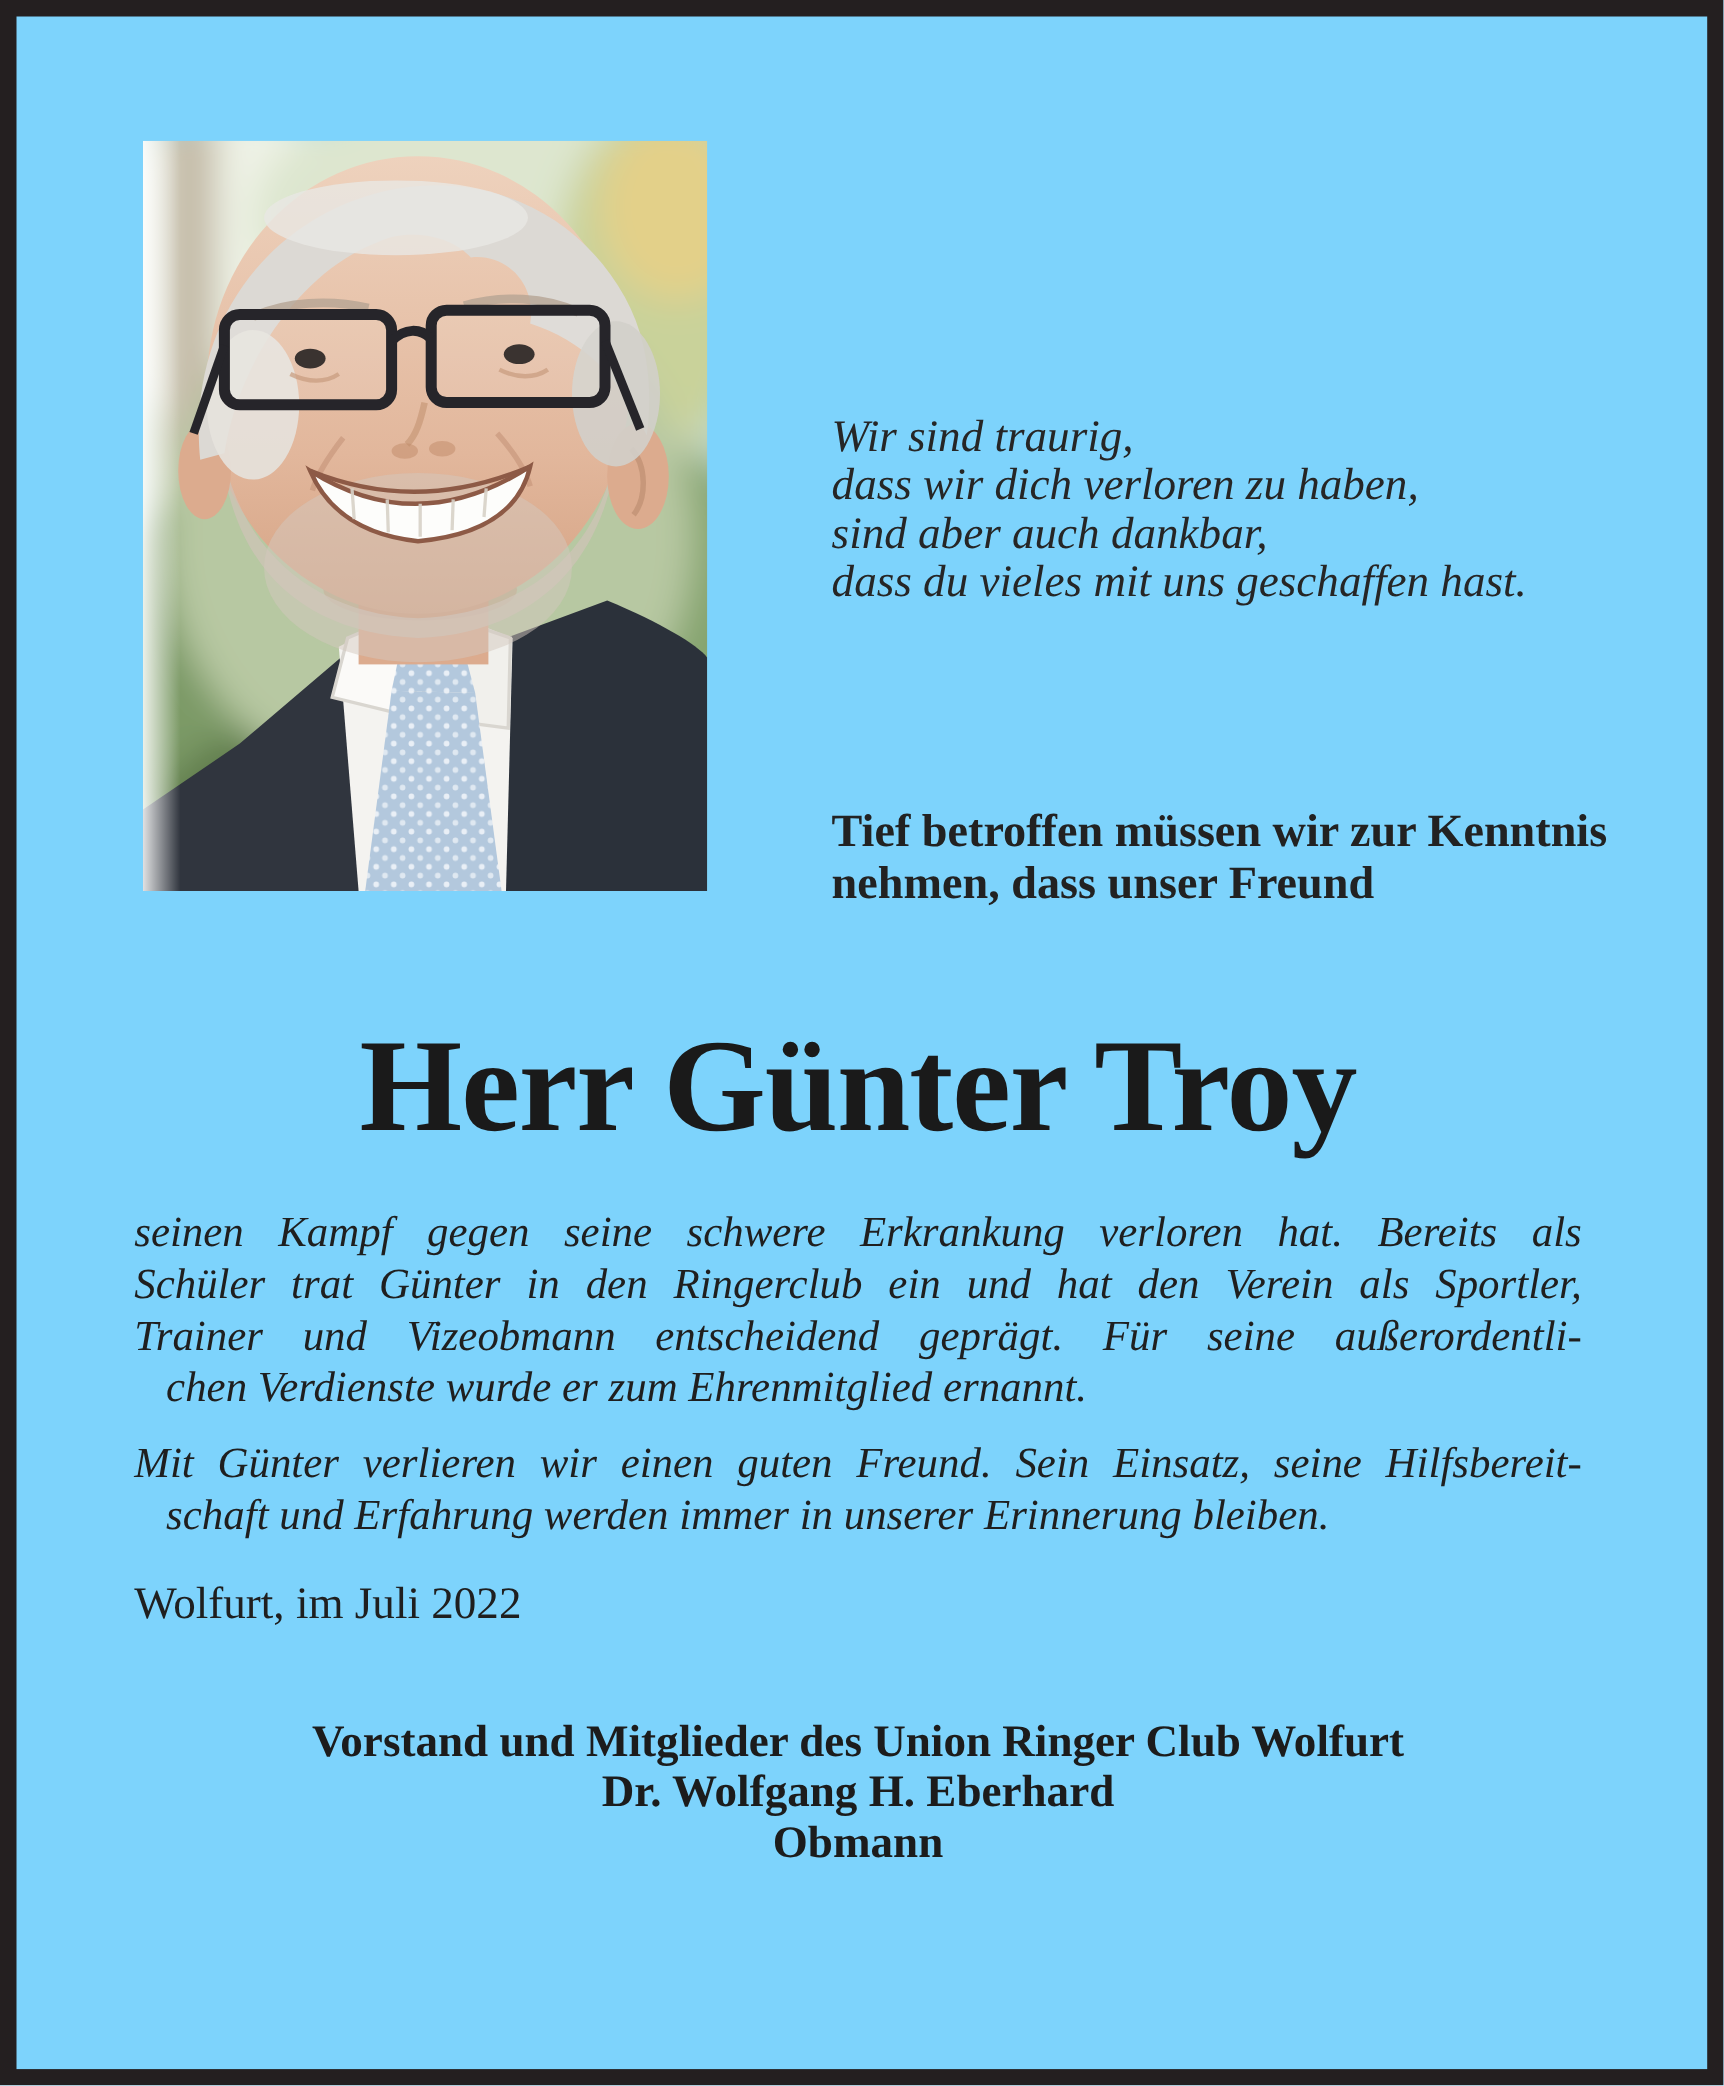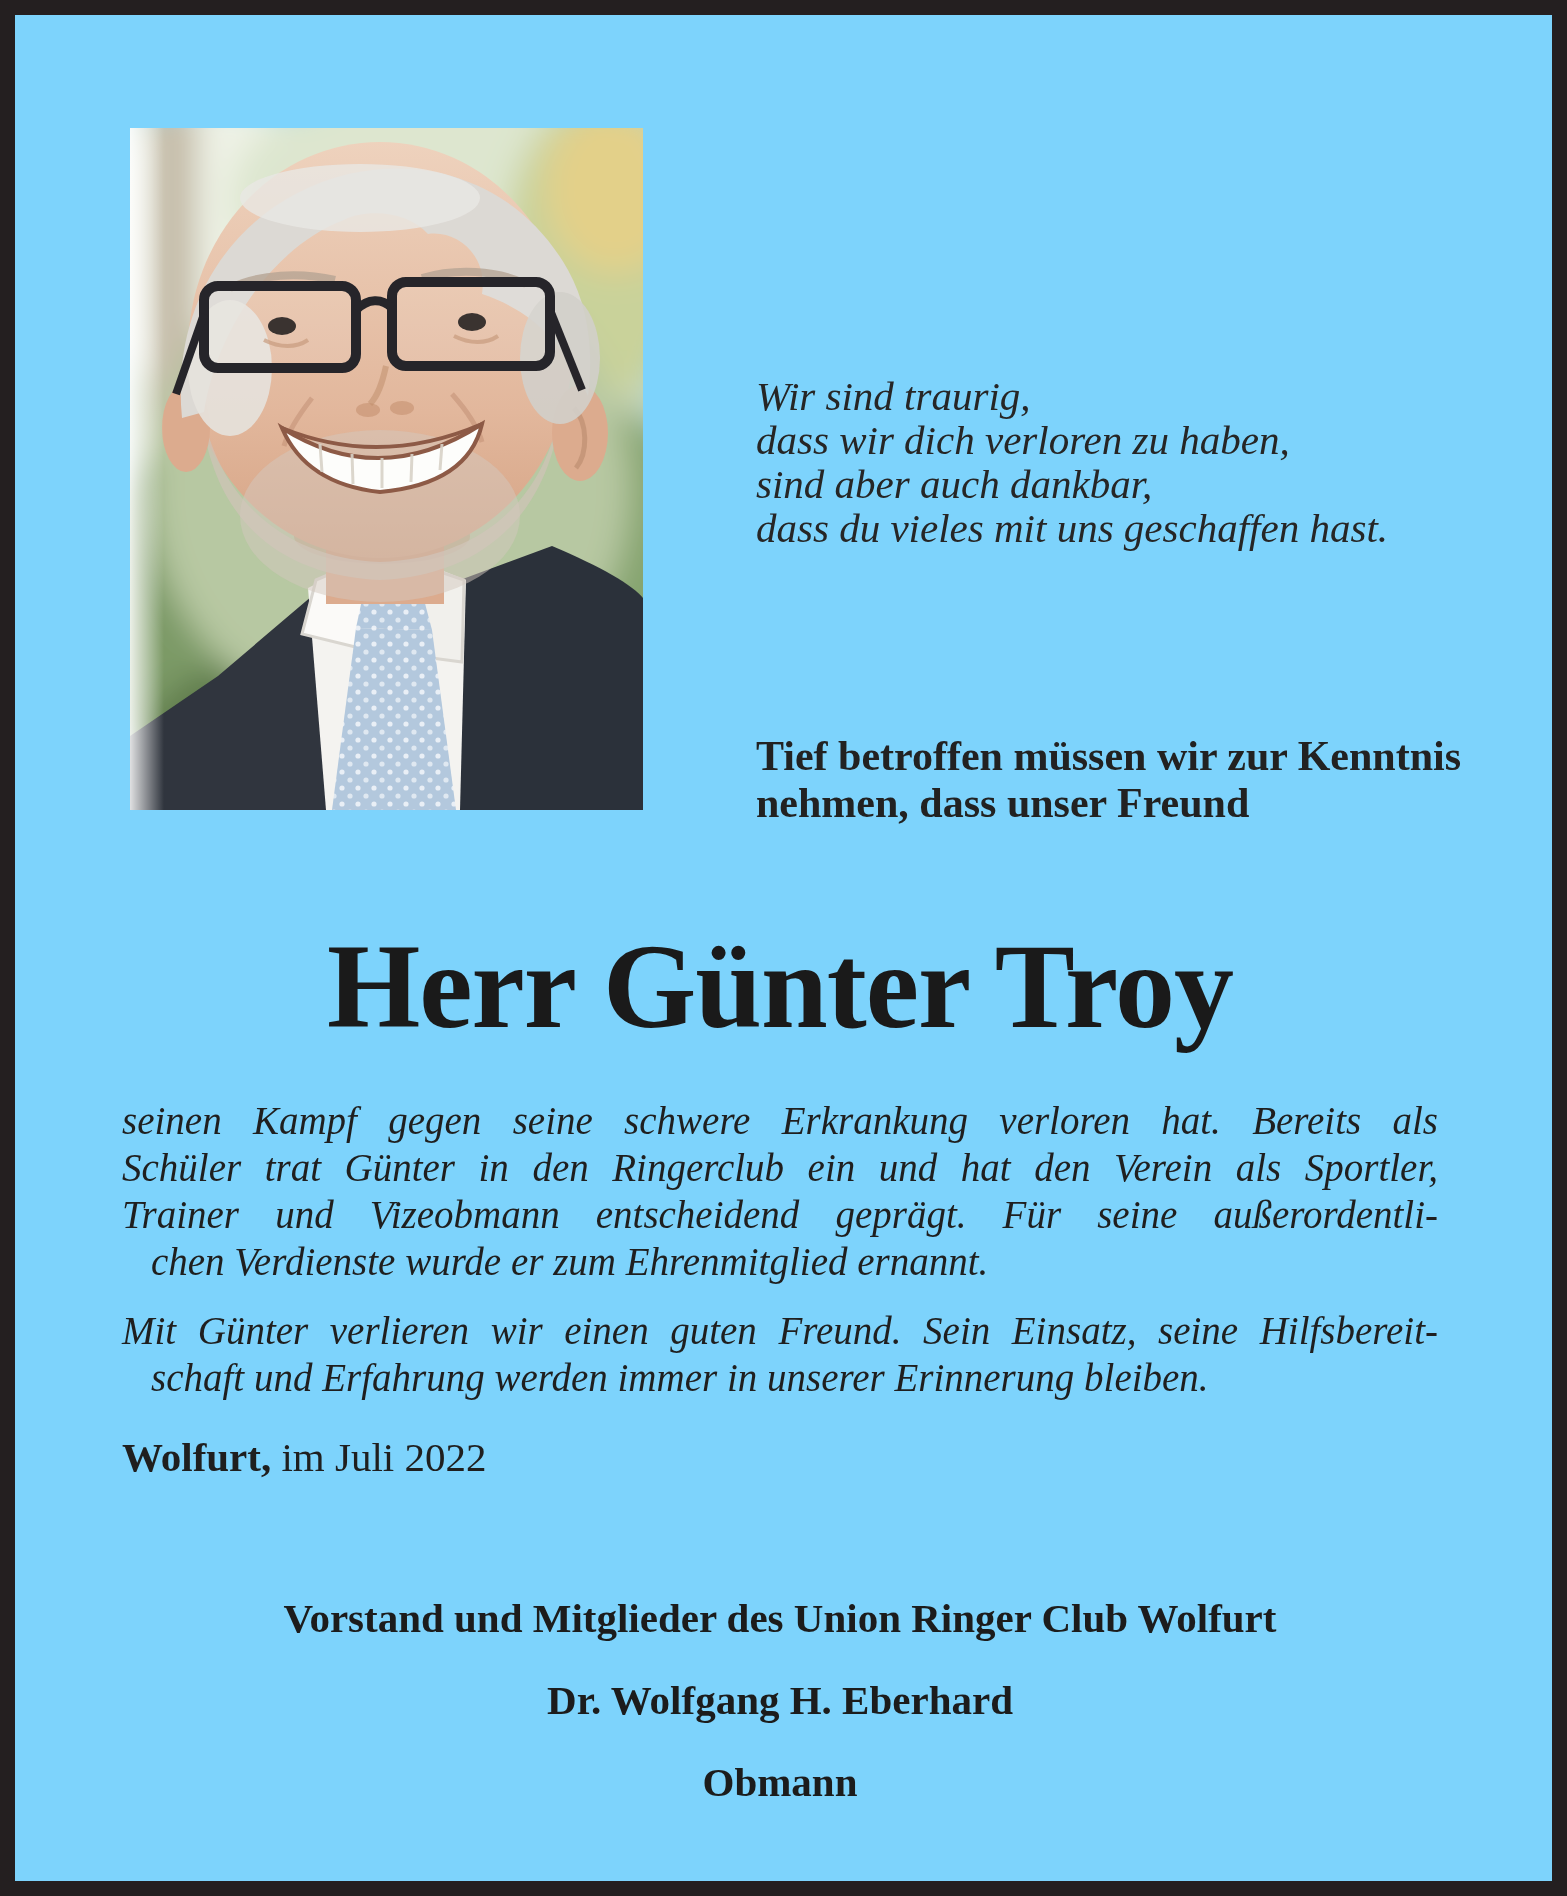--- a/index.html
+++ b/index.html
@@ -50,27 +50,27 @@
     text-align-last:justify;
   }
   .para .line:last-child{
     text-align-last:left;
     margin-left:29px;
   }
   .dateline{
     position:absolute;left:122px;top:1434px;
     font-size:41px;line-height:47px;color:#1f1f1f;white-space:nowrap;
   }
-  .dateline .place{font-weight:700;margin-top:46px;}
+  .dateline .place{font-weight:400;margin-top:46px;}
   .signature{
     position:absolute;left:122px;top:1559px;width:1316px;
     font-size:41px;line-height:46px;font-weight:700;
     text-align:center;color:#1c1c1c;
   }
-  .signature .line{white-space:nowrap;margin-top:36px;}
+  .signature .line{white-space:nowrap;}
 </style>
 </head>
 <body>
 
 <div class="page">
   <div class="frame"></div>
 
   <div class="photo">
     <svg viewBox="0 0 513 682" xmlns="http://www.w3.org/2000/svg">
       <defs>

